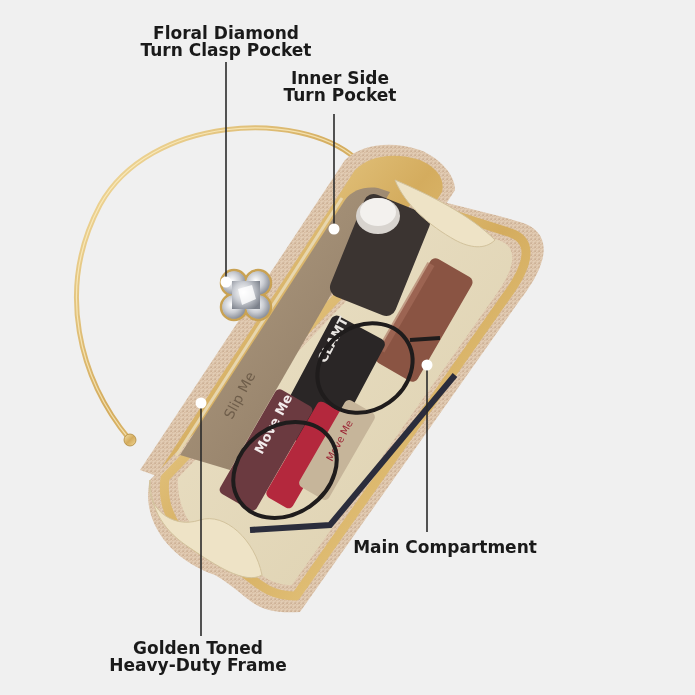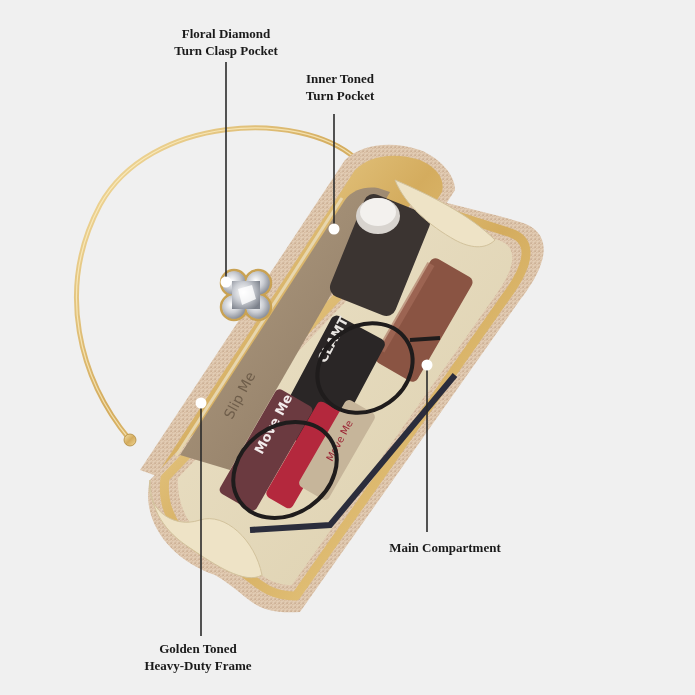--- a/index.html
+++ b/index.html
@@ -6,28 +6,27 @@
     body {
       width: 695px; height: 695px; overflow: hidden;
       background: #f0f0f0;
       font-family: "DejaVu Sans", sans-serif;
       position: relative;
     }
     .stage { position: absolute; left: 0; top: 0; width: 695px; height: 695px; }
     .stage svg { position: absolute; left: 0; top: 0; }
     .callout-label {
       position: absolute;
-      font-size: 13px;
+      font-size: 17px;
       font-weight: 600;
       color: #1a1a1a;
       text-align: center;
       line-height: 17px;
       white-space: nowrap;
       transform: translateX(-50%);
-      font-family: Liberation Serif, serif;
     }
     .callout-label span { display: block; }
     .product-text {
       font-family: "DejaVu Sans", sans-serif;
     }
   </style>
 </head>
 <body>
 
 <div class="stage">
@@ -176,21 +175,21 @@
       <circle cx="201" cy="403" r="5.5" fill="#ffffff"></circle>
     </g>
   </svg>
 
   <div class="callout-label" style="left:226px; top:25px;">
     <span>Floral Diamond</span>
     <span>Turn Clasp Pocket</span>
   </div>
 
   <div class="callout-label" style="left:340px; top:70px;">
-    <span>Inner Toned</span>
+    <span>Inner Side</span>
     <span>Turn Pocket</span>
   </div>
 
   <div class="callout-label" style="left:198px; top:640px;">
     <span>Golden Toned</span>
     <span>Heavy-Duty Frame</span>
   </div>
 
   <div class="callout-label" style="left:445px; top:539px;">
     <span>Main Compartment</span>

